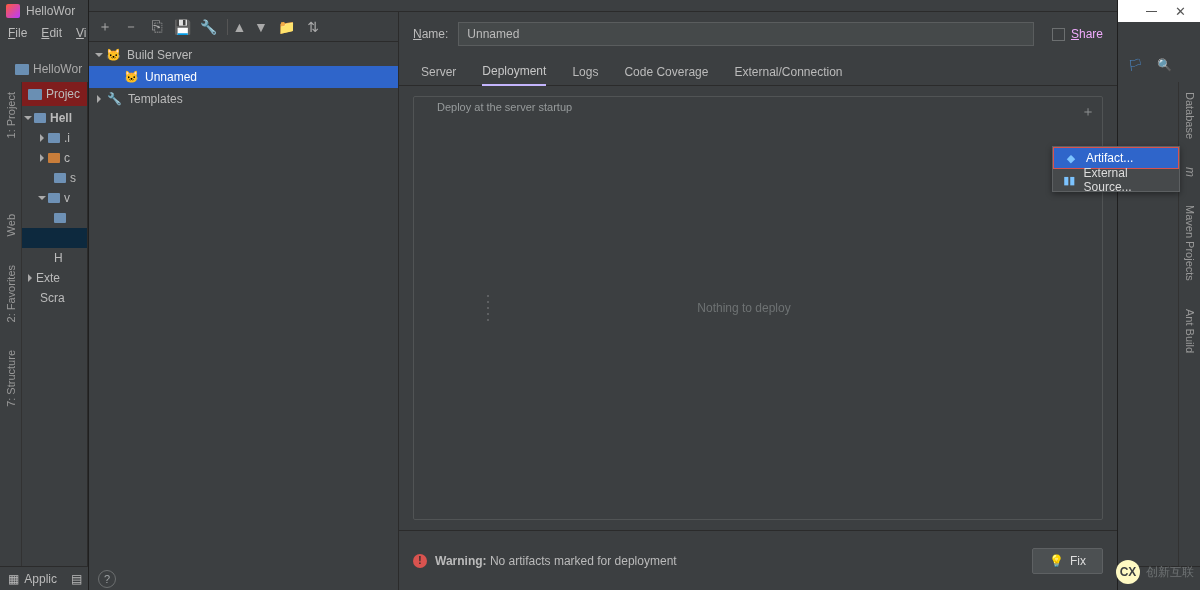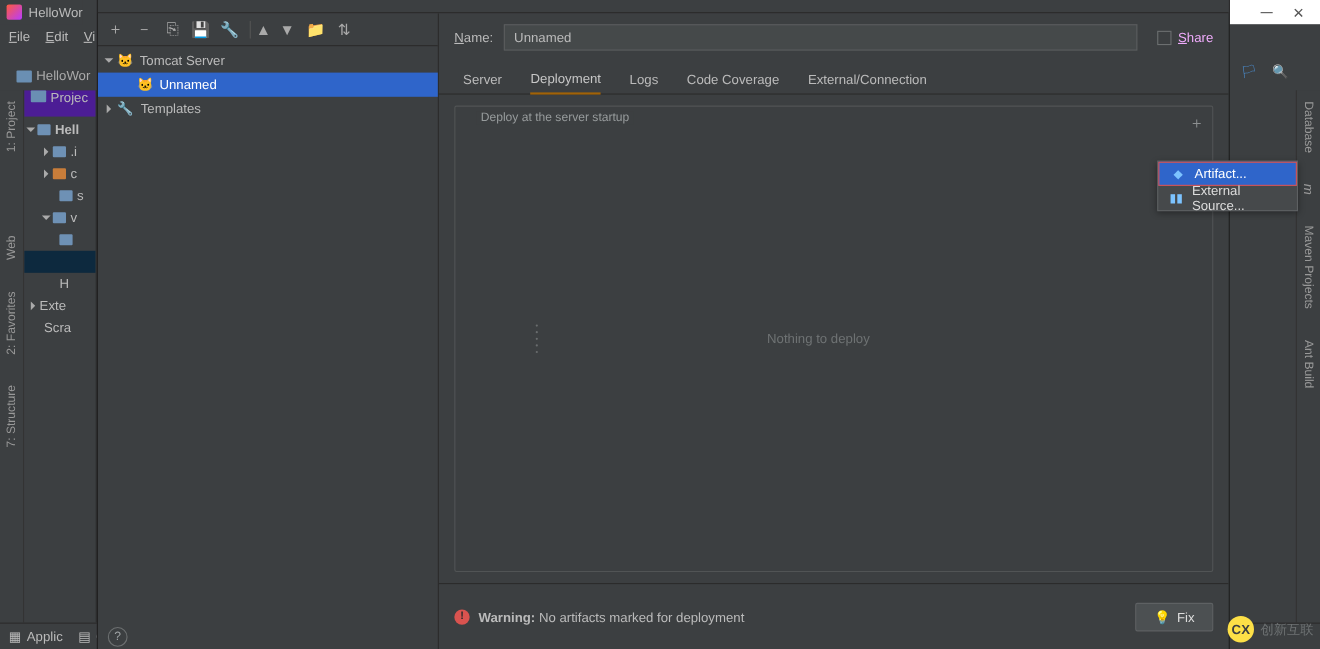--- a/index.html
+++ b/index.html
@@ -27,21 +27,21 @@
 
 .right-gutter { position: absolute; right: 0; top: 82px; width: 22px; bottom: 24px; background: #3c3f41; border-left: 1px solid #323232; display:flex; flex-direction:column; align-items:center; gap: 28px; padding-top:10px;}
 .right-gutter .vlabel { transform: none; }
 
 
 .top-right-icons { position: absolute; top: 58px; right: 28px; display: flex; gap: 14px; align-items:center; color:#aaa; }
 .sq-ic { width:14px; height:14px; border:1px solid #888; }
 
 
 .proj-panel { position: absolute; left: 22px; top: 82px; width: 66px; bottom: 24px; background: #3c3f41; overflow:hidden; border-right:1px solid #2b2b2b; }
-.proj-header { height:24px; background:#4c1d95; display:flex; align-items:flex-start; padding-left:6px; gap:4px; color:#bbb;}
+.proj-header { height:24px; background:#7f1d1d; display:flex; align-items:center; padding-left:6px; gap:4px; color:#bbb;}
 .proj-tree { padding-top:2px; }
 .tree-row { height:20px; display:flex; align-items:center; padding-left:4px; gap:4px; color:#bbb; font-size:11px; white-space:nowrap;}
 .tree-row.sel { background:#0d293e; }
 .tri { display:inline-block; width:0;height:0; border-left:4px solid #aaa; border-top:4px solid transparent; border-bottom:4px solid transparent; }
 .tri.open { transform: rotate(90deg); }
 .fld { width:12px; height:10px; background:#6e91b5; border-radius:1px; }
 .fld.or { background:#c87d3a; }
 
 
 .status-bar { position: absolute; left:0; right:0; bottom:0; height:24px; background:#3c3f41; border-top:1px solid #2b2b2b; display:flex; align-items:center; padding-left:8px; gap:14px; color:#bbb; font-size:11px;}
@@ -62,21 +62,21 @@
 
 .dlg-right { flex:1; display:flex; flex-direction:column; padding: 0 0 0 0; }
 .name-row { height:44px; display:flex; align-items:center; gap:10px; padding:0 14px; }
 .name-row label u { text-decoration: underline; }
 .name-input { flex:1; height:24px; background:#45494a; border:1px solid #5a5d5e; color:#bbb; padding:0 8px; }
 .share { display:flex; align-items:center; gap:6px; color:#f0abfc; margin-left:8px;}
 .share-box { width:13px; height:13px; border:1px solid #6c6f70; }
 
 .tab-row { height:30px; display:flex; align-items:flex-end; gap:26px; padding:0 22px; border-bottom:1px solid #2b2b2b; color:#bbb; }
 .tab { padding-bottom:6px; cursor:default; }
-.tab.active { color:#c7c7c7; border-bottom:2px solid #a16207; margin-bottom:-1px; }
+.tab.active { color:#c7c7c7; border-bottom:2px solid #c4b5fd; margin-bottom:-1px; }
 
 .deploy-area { flex:1; padding:12px 16px 10px 16px; position:relative; }
 .deploy-box { position:absolute; left:14px; right:14px; top:10px; bottom:10px; border:1px solid #515455; border-radius:2px; }
 .deploy-label { position:absolute; top:4px; left:19px; color:#979b9c; font-size:11px; background:#3c3f41; padding:0 4px;}
 .deploy-center { position:absolute; left:0; right:28px; top:0; bottom:0; display:flex; align-items:center; justify-content:center; color:#6e7273; font-size:12px;}
 .deploy-side { position:absolute; right:4px; top:6px; width:20px; display:flex; flex-direction:column; align-items:center; gap:20px; color:#8d9091; }
 .side-ic { font-size:14px; }
 
 .dlg-footer { height:60px; border-top:1px solid #2b2b2b; display:flex; align-items:center; justify-content:space-between; padding:0 14px; }
 .warn { display:flex; align-items:center; gap:8px; color:#bbb; }
@@ -94,21 +94,21 @@
 .grip span { width:2px; height:2px; background:#6a6d6e; border-radius:50%;}
 
 
 .ctx-popup { position:absolute; left:1052px; top:146px; width:128px; background:#46494b; border:1px solid #5d6062; box-shadow:0 2px 6px rgba(0,0,0,.4); z-index:50;}
 .ctx-item { height:22px; display:flex; align-items:center; gap:8px; padding:0 10px; color:#ddd; font-size:12px; }
 .ctx-item.sel { background:#2f65ca; color:#fff; border:1px solid #d9534f; }
 .ctx-ic { width:14px; height:14px; display:inline-flex; align-items:center; justify-content:center; font-size:11px;}
 
 
 .wm { position:absolute; right:6px; bottom:6px; display:flex; align-items:center; gap:6px; color:#6e7273; font-size:10px; pointer-events:none;}
-.wm-badge { width:24px; height:24px; border-radius:50%; background:#fde047; color:#3c3f41; display:flex; align-items:center; justify-content:center; font-weight:bold; font-size:12px;}
+.wm-badge { width:24px; height:24px; border-radius:50%; background:#fef9c3; color:#3c3f41; display:flex; align-items:center; justify-content:center; font-weight:bold; font-size:12px;}
 
 
 .help-q { position:absolute; left:98px; bottom:2px; width:18px; height:18px; border-radius:50%; border:1px solid #6c6f70; color:#9fa3a5; display:flex; align-items:center; justify-content:center; font-size:11px;}
 </style>
 </head>
 <body>
 
 <div class="ext-titlebar">
   <span class="ext-min"></span>
   <span class="ext-close">✕</span>
@@ -219,21 +219,21 @@
         <span class="tb-ic">🔧</span>
         <span class="tb-ic" style="border-left:1px solid #555;padding-left:8px">▲</span>
         <span class="tb-ic">▼</span>
         <span class="tb-ic">📁</span>
         <span class="tb-ic">⇅</span>
       </div>
       <div class="cfg-tree">
         <div class="cfg-row">
           <span class="tri open"></span>
           <span class="tomcat-ic">🐱</span>
-          <span>Tomcat Server</span>
+          <span>Build Server</span>
         </div>
         <div class="cfg-row sel" style="padding-left:36px">
           <span class="tomcat-ic">🐱</span>
           <span>Unnamed</span>
         </div>
         <div class="cfg-row">
           <span class="tri"></span>
           <span class="wrench">🔧</span>
           <span>Templates</span>
         </div>

